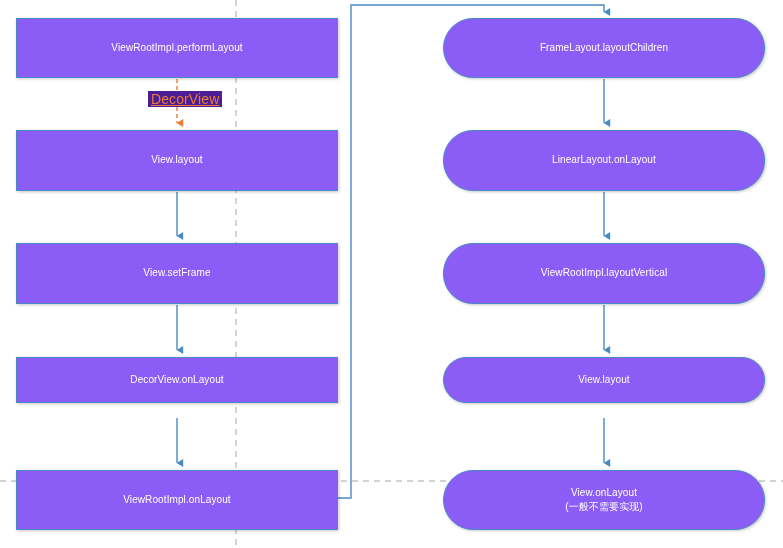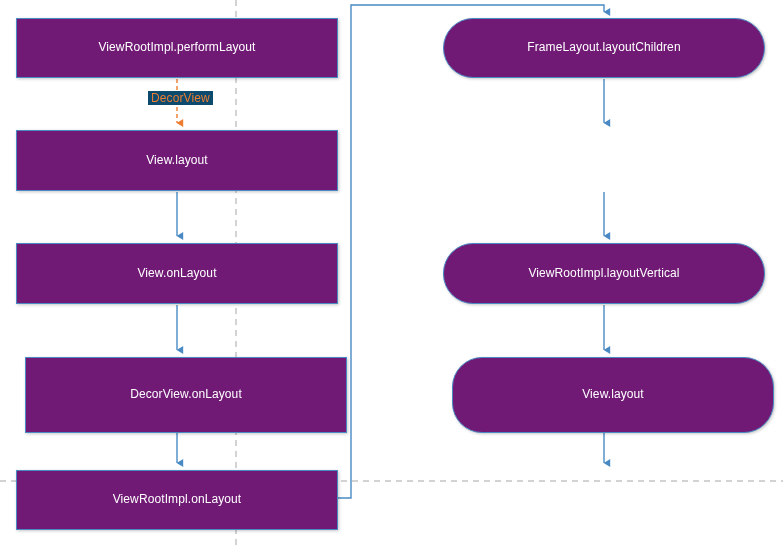--- a/index.html
+++ b/index.html
@@ -12,64 +12,65 @@
     width: 783px;
     height: 548px;
     background: #ffffff;
     font-family: "Liberation Sans", "DejaVu Sans", sans-serif;
     overflow: hidden;
   }
   
   .node {
     position: absolute;
     box-sizing: border-box;
-    background: #701a75;
+    background: #8b5cf6;
     border: 1px solid #4a8ac4;
     color: #ffffff;
     display: flex;
     flex-direction: column;
     align-items: center;
     justify-content: center;
     text-align: center;
-    font-size: 12px;
+    font-size: 10px;
     line-height: 1.45;
     letter-spacing: 0.1px;
     box-shadow: 1px 1px 3px rgba(0,0,0,0.22);
     z-index: 4;
   }
   .node .line2 { display: block; }
 
   .col-left  { left: 16px;  width: 322px; }
   .col-right { left: 443px; width: 322px; border-radius: 30px; }
 
   .row0 { top: 18px;  height: 60px; }
   .row1 { top: 130px; height: 61px; }
   .row2 { top: 243px; height: 61px; }
-  .row3 { top: 357px; height: 76px; margin-left: 9px; }
+  .row3 { top: 357px; height: 46px; }
   .row4 { top: 470px; height: 60px; }
 
   
   #wires {
     position: absolute;
     left: 0; top: 0;
     width: 783px;
     height: 548px;
     z-index: 2;
     pointer-events: none;
   }
   
   .edge-label {
     position: absolute;
     color: #ed7d31;
-    font-size: 12px;
+    font-size: 14px;
     letter-spacing: 0.1px;
-    background: #0c4a6e;
+    background: #4c1d95;
     padding: 0 3px;
     white-space: nowrap;
     z-index: 5;
+    text-decoration: underline;
   }
 </style>
 </head>
 <body>
 
 <div id="canvas">
 
   <svg id="wires" viewBox="0 0 783 548" xmlns="http://www.w3.org/2000/svg">
     <defs>
       <marker id="arrow-blue" markerWidth="9" markerHeight="9" refX="4.5" refY="7.4" orient="auto" markerUnits="userSpaceOnUse">
@@ -109,38 +110,45 @@
 
   <div class="node col-left row0">
     <span>ViewRootImpl.performLayout</span>
   </div>
 
   <div class="node col-left row1">
     <span>View.layout</span>
   </div>
 
   <div class="node col-left row2">
-    <span>View.onLayout</span>
+    <span>View.setFrame</span>
   </div>
 
   <div class="node col-left row3">
     <span>DecorView.onLayout</span>
   </div>
 
   <div class="node col-left row4">
     <span>ViewRootImpl.onLayout</span>
   </div>
 
   <div class="node col-right row0">
     <span>FrameLayout.layoutChildren</span>
   </div>
 
+  <div class="node col-right row1">
+    <span>LinearLayout.onLayout</span>
+  </div>
 
   <div class="node col-right row2">
     <span>ViewRootImpl.layoutVertical</span>
   </div>
 
   <div class="node col-right row3">
     <span>View.layout</span>
   </div>
 
+  <div class="node col-right row4">
+    <span>View.onLayout</span>
+    <span class="line2">(一般不需要实现)</span>
+  </div>
 
 </div>
 
 </body></html>

